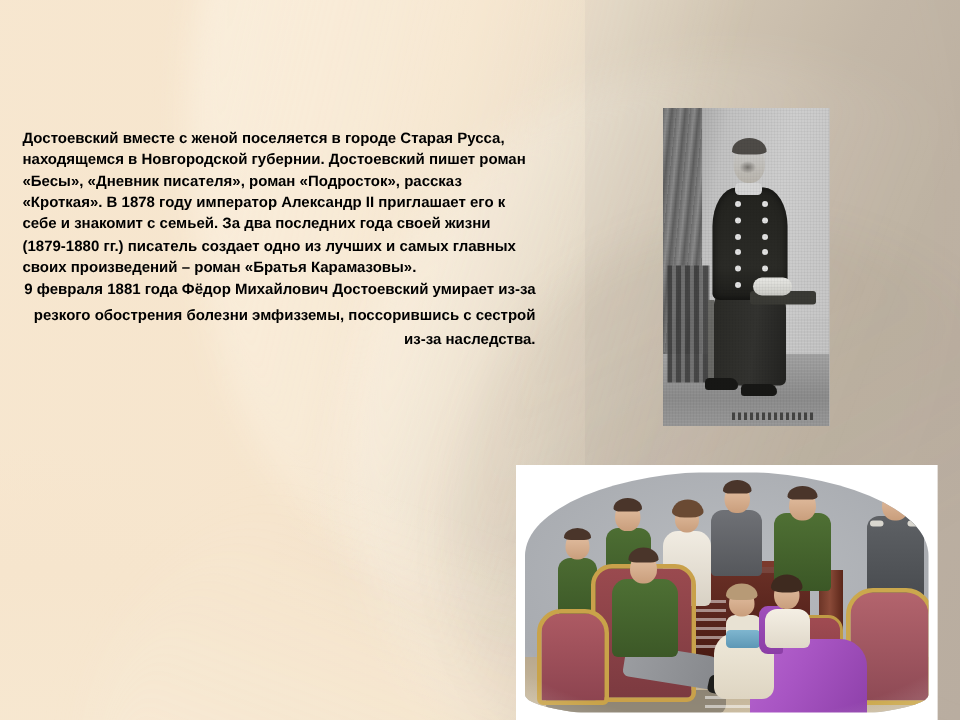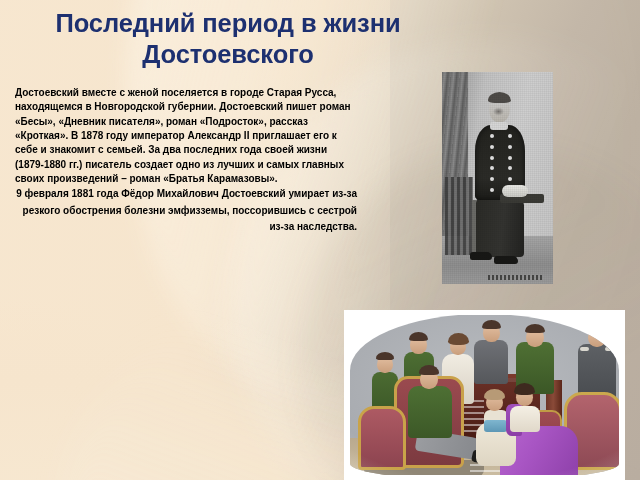--- a/index.html
+++ b/index.html
@@ -534,21 +534,20 @@
 <div class="slide">
 
   <div class="bg-base"></div>
   <div class="bg-wedge-left"></div>
   <div class="bg-wedge-bottom"></div>
   <div class="bg-swoosh-a"></div>
   <div class="bg-swoosh-b"></div>
   <div class="bg-swoosh-c"></div>
   <div class="bg-swoosh-d"></div>
 
-  <div class="title">Последний период в жизни Достоевского</div>
 
   <div class="body-copy">
     <div>Достоевский вместе с женой поселяется в городе Старая Русса, находящемся в Новгородской губернии. Достоевский пишет роман «Бесы», «Дневник писателя», роман «Подросток», рассказ «Кроткая». В 1878 году император Александр II приглашает его к себе и знакомит с семьей. За два последних года своей жизни (1879-1880 гг.) писатель создает одно из лучших и самых главных своих произведений – роман «Братья Карамазовы».</div>
     <div class="tail">9 февраля 1881 года Фёдор Михайлович Достоевский умирает из-за резкого обострения болезни эмфизземы, поссорившись с сестрой из-за наследства.</div>
   </div>
 
   <div class="portrait">
     <div class="p-backdrop"></div>
     <div class="p-curtain"></div>
     <div class="p-floor"></div>

